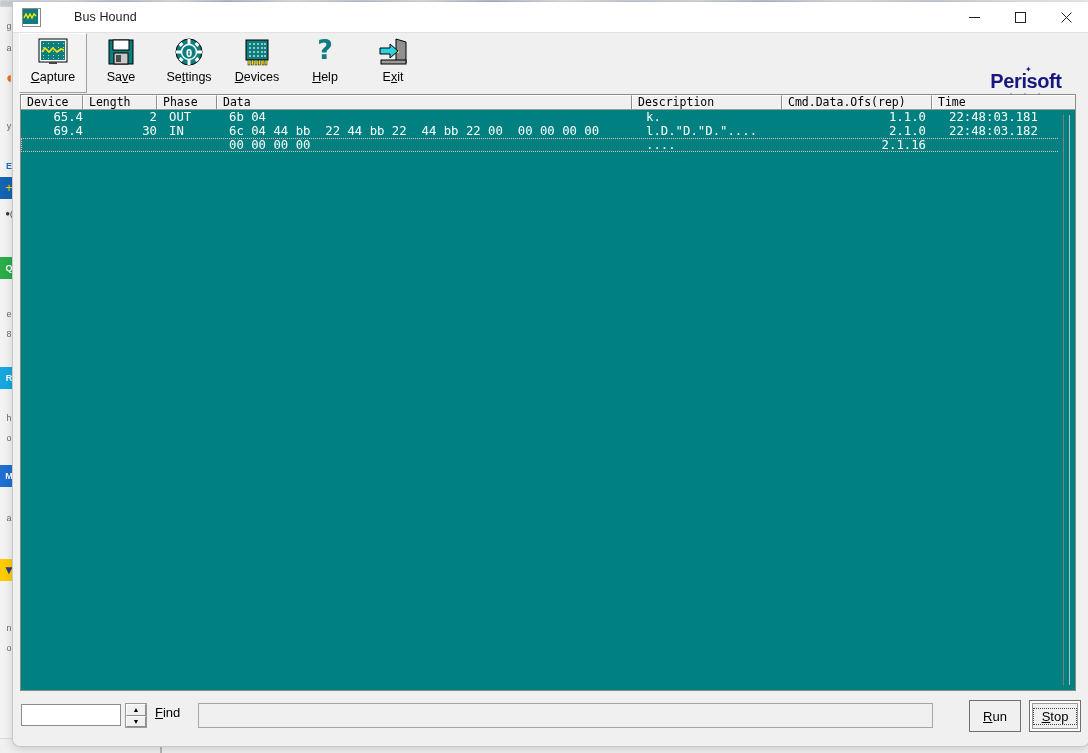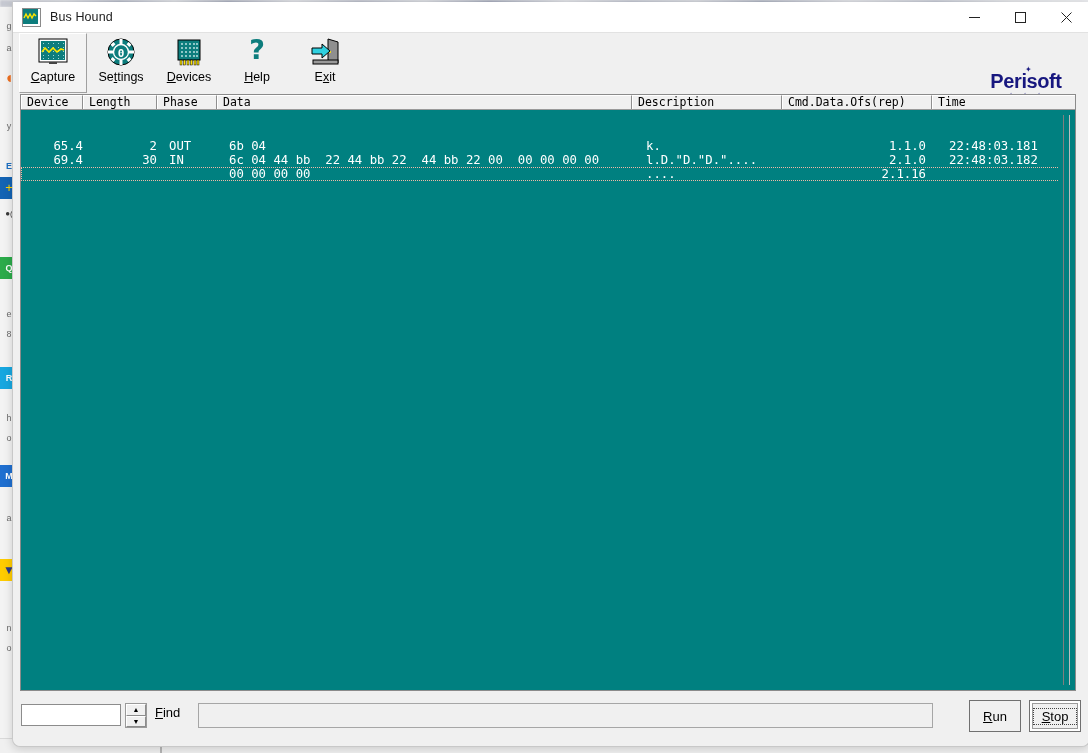--- a/index.html
+++ b/index.html
@@ -60,21 +60,21 @@
     border-top: none;
     border-radius: 0 0 8px 8px;
     box-shadow: 0 2px 10px rgba(0,0,0,.16);
     overflow: hidden;
   }
 
   
   #titlebar {
     position: absolute; left:0; top:0; width:1076px; height:30px;
     background:#ffffff;
-    display:flex; align-items:center;
+    display:flex; align-items:center;gap:24px;
   }
   .title-icon {
     width:17px; height:17px; margin-left:9px; margin-right:9px;
     background:#ffffff; border:1px solid #8a8a8a;
     position:relative; flex:0 0 auto;
   }
   .title-icon svg { position:absolute; left:0; top:0; }
   .title-text {
     font-size:12.5px; color:#1b1b1b; letter-spacing:.1px;
   }
@@ -151,21 +151,21 @@
     border-top:1px solid #ffffff;
     border-left:1px solid #ffffff;
     font-family:"DejaVu Sans Mono","Liberation Mono",monospace;
     font-size:11.5px; line-height:13px; color:#000;
     padding-left:5px; overflow:hidden; white-space:nowrap;
     flex:0 0 auto;
   }
   #rows {
     position:absolute; left:0; top:15px; width:1039px;
     font-family:"DejaVu Sans Mono","Liberation Mono",monospace;
-    font-size:12.3px; color:#ffffff;margin-top:29px;
+    font-size:12.3px; color:#ffffff;
   }
   .grow { position:relative; height:14px; white-space:pre; }
   .grow.focusrow {
     outline:1px dotted #f3b9a6;
     outline-offset:-1px;
   }
   .cell { position:absolute; top:0; white-space:pre; line-height:14px; }
   .cell.r { text-align:right; }
   .vsb {
     position:absolute; right:1px; top:16px; width:15px; height:578px;
@@ -347,20 +347,31 @@
                 <rect x="22" y="21" width="1" height="1"></rect>
               <rect x="27" y="21" width="1" height="1"></rect>
             </g>
             <polyline points="6,15 9,11 13,15 17,11 21,15 25,12 28,13" fill="none" stroke="#ffe600" stroke-width="1.6"></polyline>
             <rect x="13" y="25" width="8" height="2" fill="#444"></rect>
           </svg>
         </span>
         <span class="tb-lbl"><u>C</u>apture</span>
       </div>
 
+      <div class="tb-item">
+        <span class="tb-ico">
+          <svg width="34" height="32" viewBox="0 0 34 32">
+            <rect x="5" y="3" width="24" height="24" fill="#0d7d7d" stroke="#000" stroke-width="1"></rect>
+            <rect x="9" y="3" width="16" height="10" fill="#ffffff" stroke="#000" stroke-width="1"></rect>
+            <rect x="10" y="16" width="14" height="11" fill="#c8c8c8" stroke="#000" stroke-width="1"></rect>
+            <rect x="12" y="18" width="5" height="7" fill="#4a4a4a"></rect>
+          </svg>
+        </span>
+        <span class="tb-lbl">Sa<u>v</u>e</span>
+      </div>
 
       <div class="tb-item">
         <span class="tb-ico">
           <svg width="34" height="32" viewBox="0 0 34 32">
             <circle cx="17" cy="15" r="13" fill="#0d7d7d" stroke="#000" stroke-width="1"></circle>
             <g fill="#ffffff">
               <rect x="15.5" y="2" width="3" height="5"></rect>
                 <rect x="15.5" y="23" width="3" height="5"></rect>
               <rect x="4" y="13.5" width="5" height="3"></rect>
                 <rect x="25" y="13.5" width="5" height="3"></rect>

